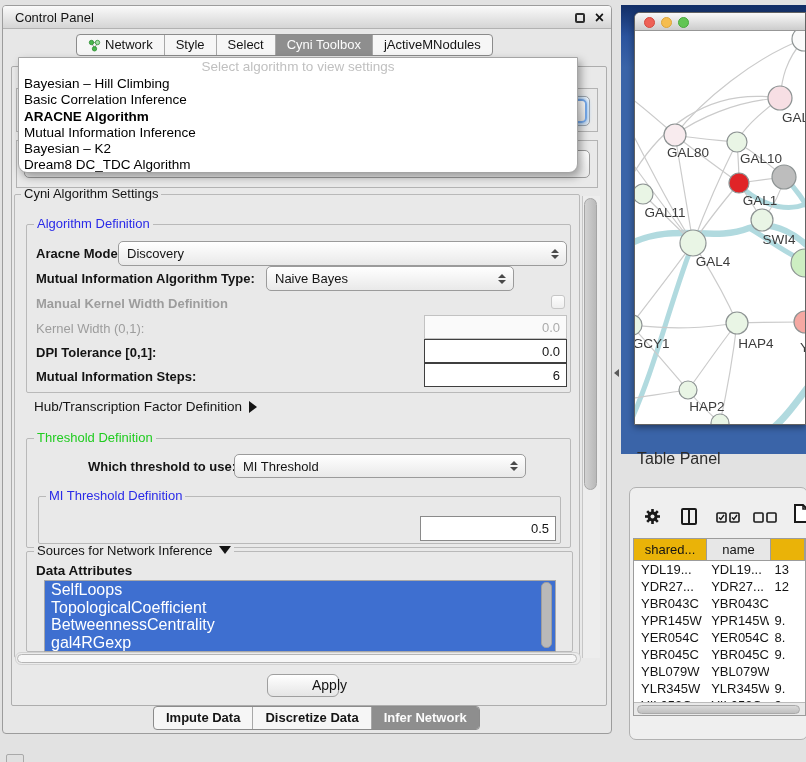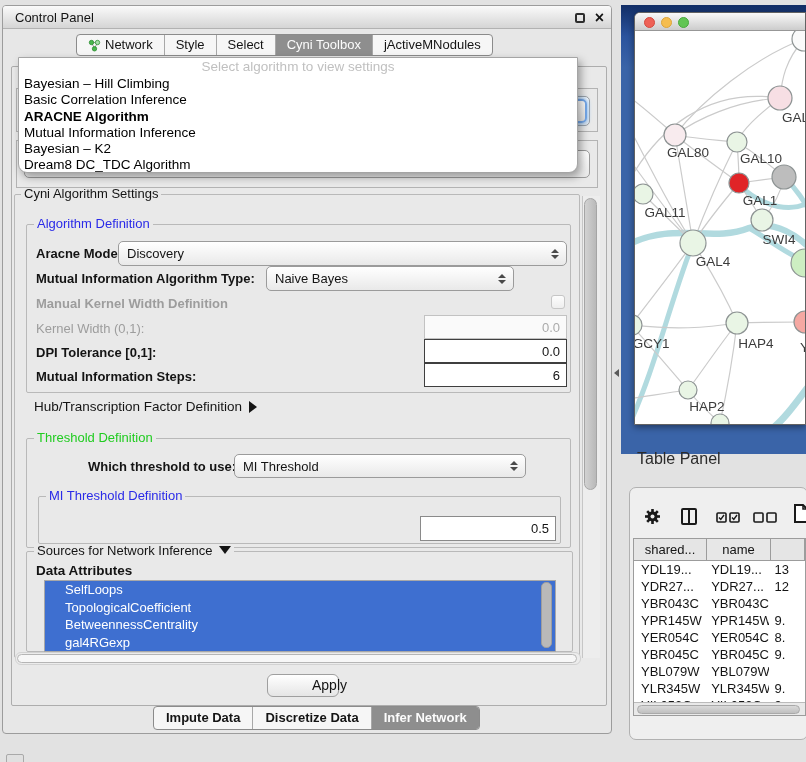--- a/index.html
+++ b/index.html
@@ -45,21 +45,21 @@
   .lbl { position:absolute; font-size:13px; font-weight:bold; color:#141414; white-space:nowrap; }
   .lbl.dis { color:#9d9d9d; }
   .field { position:absolute; background:#fff; border:1px solid #3f3f3f; font-size:13px; color:#141414; display:flex; align-items:center; justify-content:flex-end; padding-right:6px; }
   .field.dis { border:1px solid #c2c2c2; color:#ababab; background:#fafafa; }
   .checkbox { position:absolute; width:14px; height:14px; border:1px solid #c6c6c6; border-radius:3px; background:linear-gradient(#fdfdfd,#eeeeee); }
 
   .tri-right { display:inline-block; width:0; height:0; border-top:6px solid transparent; border-bottom:6px solid transparent; border-left:8px solid #141414; margin-left:7px; vertical-align:-2px; }
   .tri-down { display:inline-block; width:0; height:0; border-left:6px solid transparent; border-right:6px solid transparent; border-top:8px solid #141414; margin-left:6px; vertical-align:1px; }
 
   .src-list { position:absolute; background:#fff; border:1px solid #a8a8a8; overflow:hidden; }
-  .src-item { font-size:13px; line-height:17.5px; padding-left:20px; background:#3e6fd0; color:#fff; white-space:nowrap; }
+  .src-item { font-size:16px; line-height:17.5px; padding-left:6px; background:#3e6fd0; color:#fff; white-space:nowrap; }
   .list-vthumb { position:absolute; width:11px; border-radius:5px; background:#b9b9b9; border:1px solid #9d9d9d; }
 
   .vscroll-track { position:absolute; background:#ededed; border-left:1px solid #c6c6c6; }
   .vscroll-thumb { position:absolute; border-radius:7px; background:linear-gradient(90deg,#d2d2d2,#b9b9b9); border:1px solid #a5a5a5; }
   .hscroll-track { position:absolute; background:#ececec; border:1px solid #d2d2d2; border-radius:6px; }
   .hscroll-thumb { position:absolute; border-radius:5px; background:#f7f7f7; border:1px solid #b5b5b5; }
 
   .apply-btn { position:absolute; border:1px solid #9f9f9f; border-radius:6px; background:linear-gradient(#ffffff,#e5e5e5); font-size:14px; color:#141414; text-align:center; line-height:21px;padding-left:44px; }
 
   .divider-arrow { position:absolute; width:0; height:0; border-top:4px solid transparent; border-bottom:4px solid transparent; border-right:5px solid #5a5a5a; }
@@ -75,21 +75,21 @@
   .net-content { position:absolute; left:0; top:18px; right:0; bottom:0; background:#fff; }
   .net-content svg text { font-family:"Liberation Sans", sans-serif; font-size:13.5px; fill:#3c3c3c; }
 
   
   .tp-title { position:absolute; left:637px; top:450px; font-size:16px; color:#2b2b2b; }
   .tp-panel { position:absolute; left:629px; top:487px; width:179px; height:253px; border:1px solid #b1b1b1; border-radius:7px; background:#efefef; }
   .tp-toolbar-icon { position:absolute; }
   .tbl-wrap { position:absolute; left:633px; top:538px; width:173px; height:178px; border:1px solid #9c9c9c; background:#fff; overflow:hidden; }
   .tbl-head { position:absolute; left:0; top:0; right:0; height:22px; display:flex; border-bottom:1px solid #9c9c9c; }
   .th { font-size:13px; color:#141414; text-align:center; line-height:21px; border-right:1px solid #9c9c9c; background:#e7e7e7; overflow:hidden; white-space:nowrap; }
-  .th.hl { background:#e5e5e5; }
+  .th.hl { background:#eab308; }
   .tbl-rows { position:absolute; left:0; top:22px; right:0; height:143px; overflow:hidden; }
   .t-row { display:flex; height:17px; }
   .t-cell { font-size:13px; color:#141414; line-height:17px; white-space:nowrap; overflow:hidden; }
   .t-cell.c0 { width:73px; padding-left:7px; }
   .t-cell.c1 { width:64px; padding-left:5px; }
   .t-cell.c2 { width:36px; padding-left:5px; }
   .tbl-hscroll { position:absolute; left:0; bottom:0; right:0; height:13px; background:#e9e9e9; border-top:1px solid #bbbbbb; }
   .tbl-hthumb { position:absolute; left:3px; top:2px; width:163px; height:9px; border-radius:5px; background:linear-gradient(#d9d9d9,#c0c0c0); border:1px solid #a9a9a9; }
 
   .mini-widget { position:absolute; left:6px; top:754px; width:18px; height:12px; border:1px solid #a9a9a9; border-radius:2px; background:#e0e0e0; }

